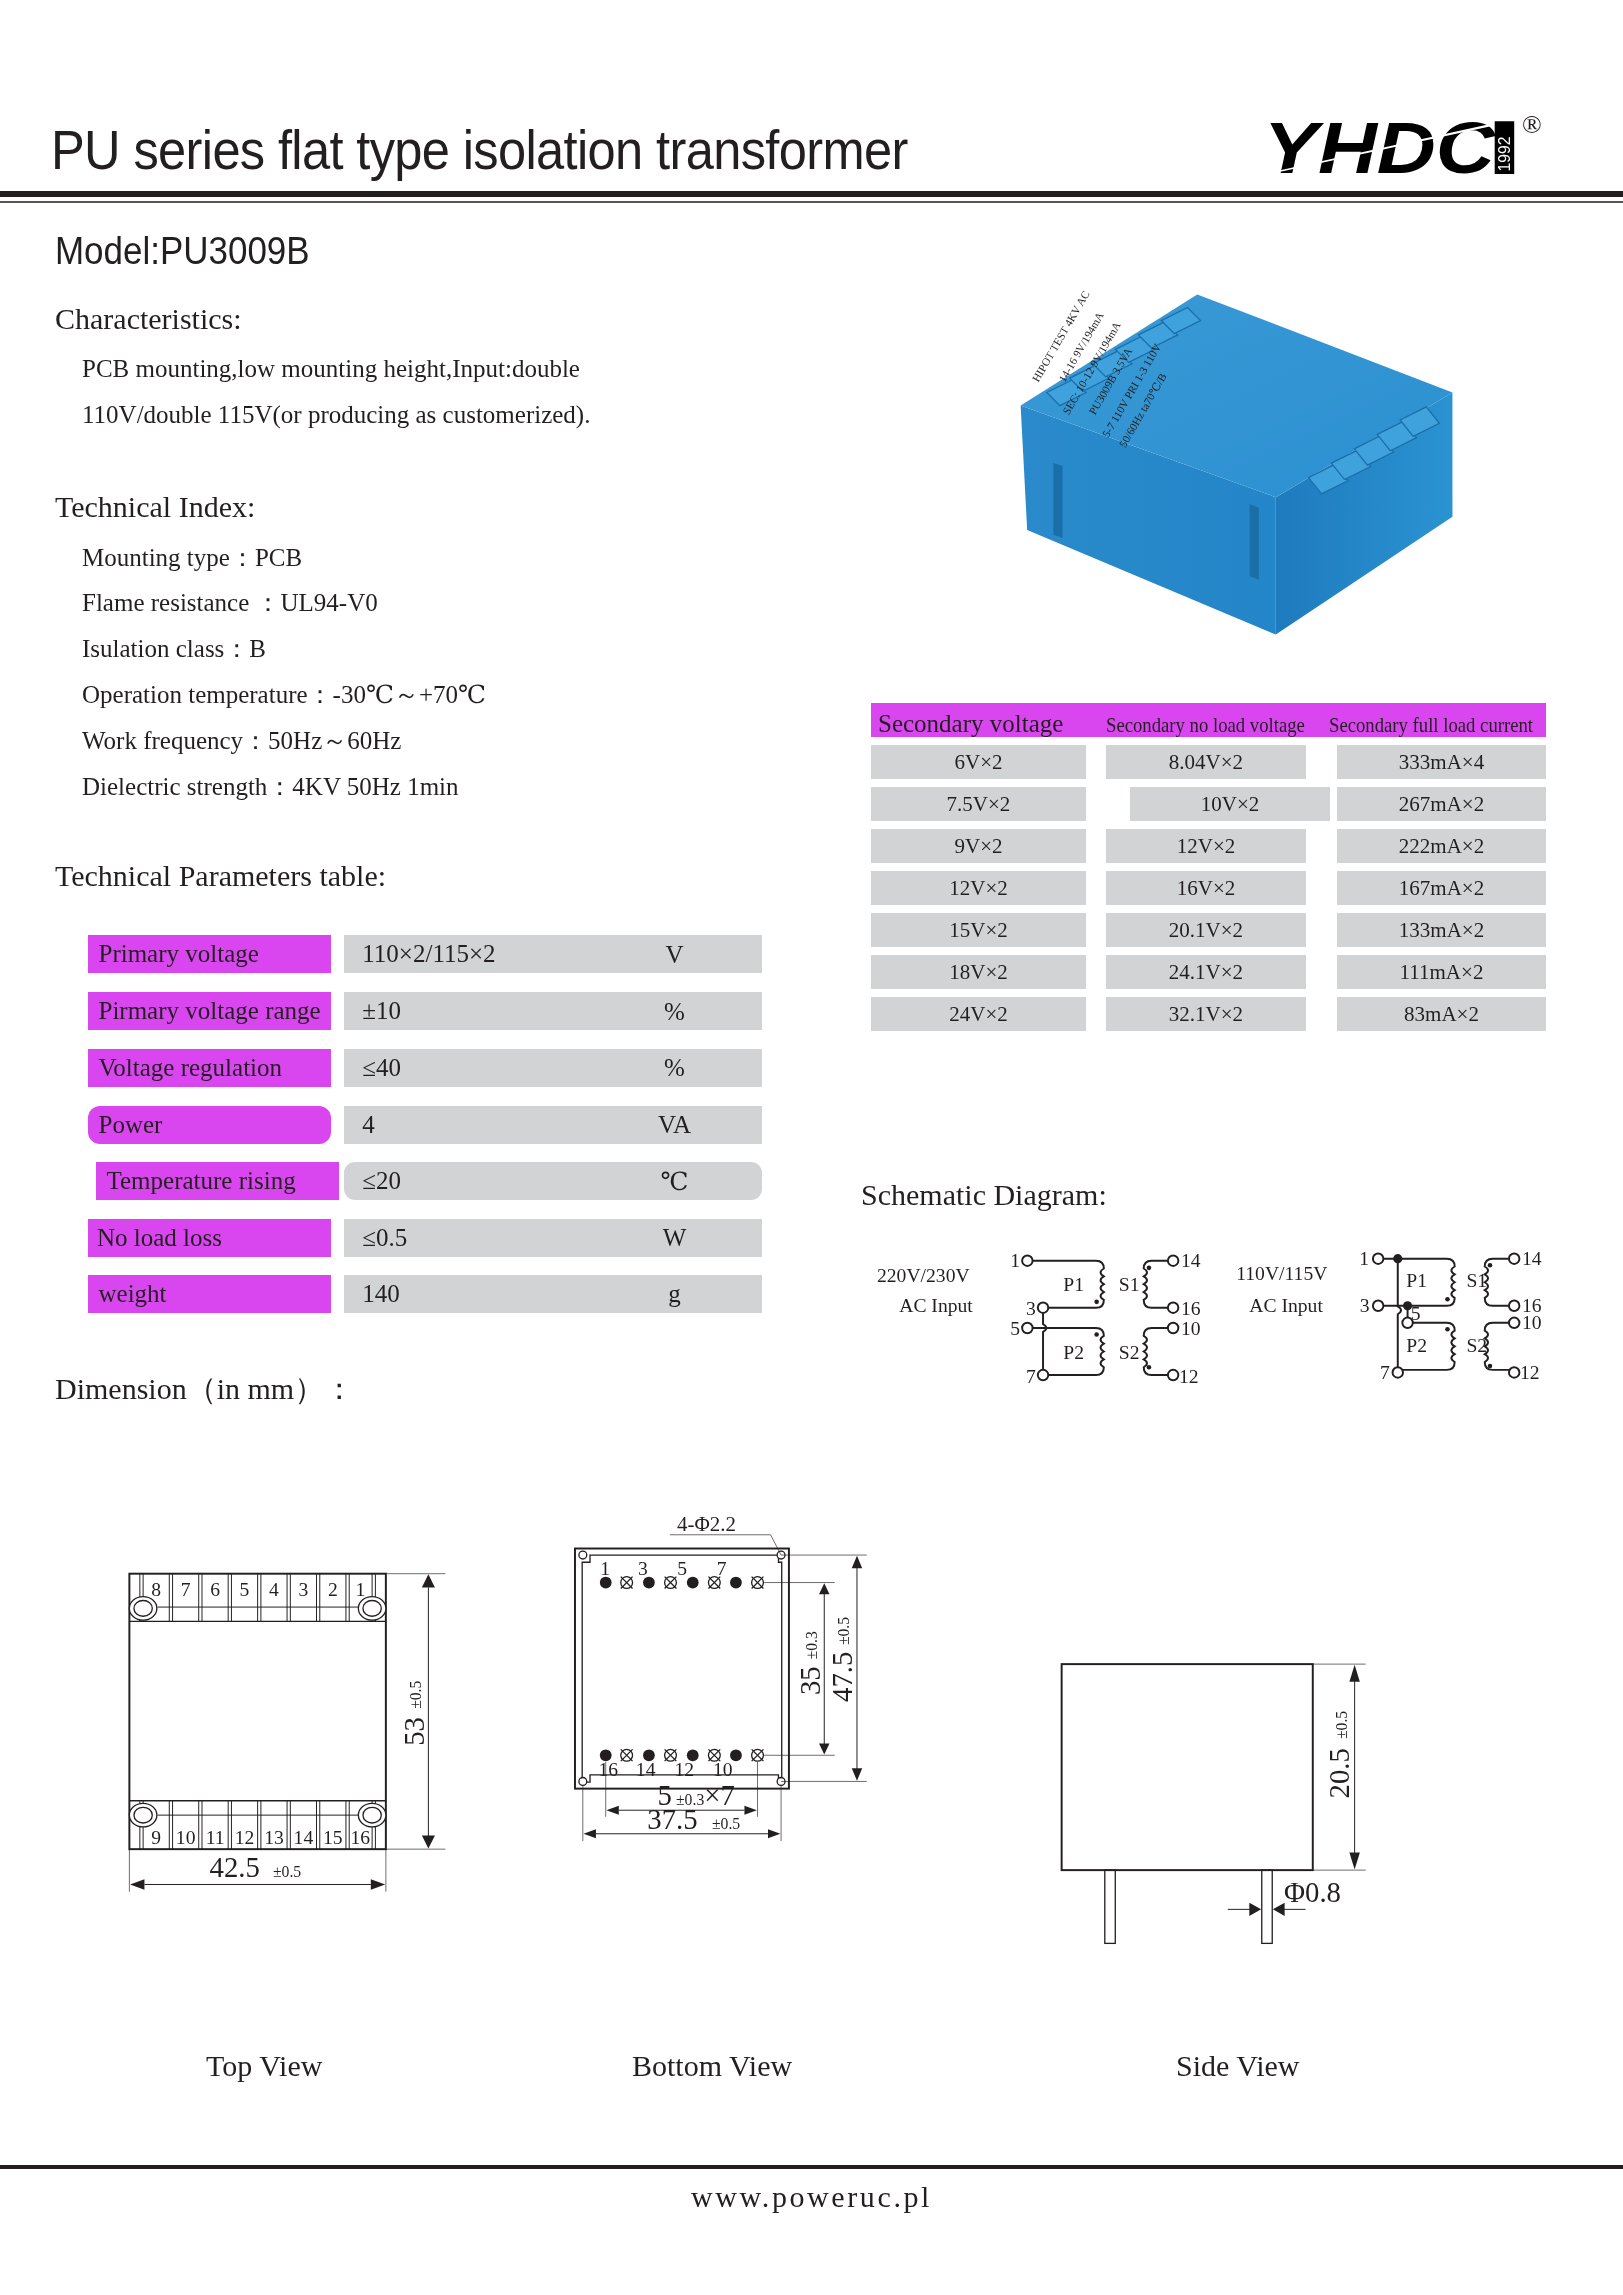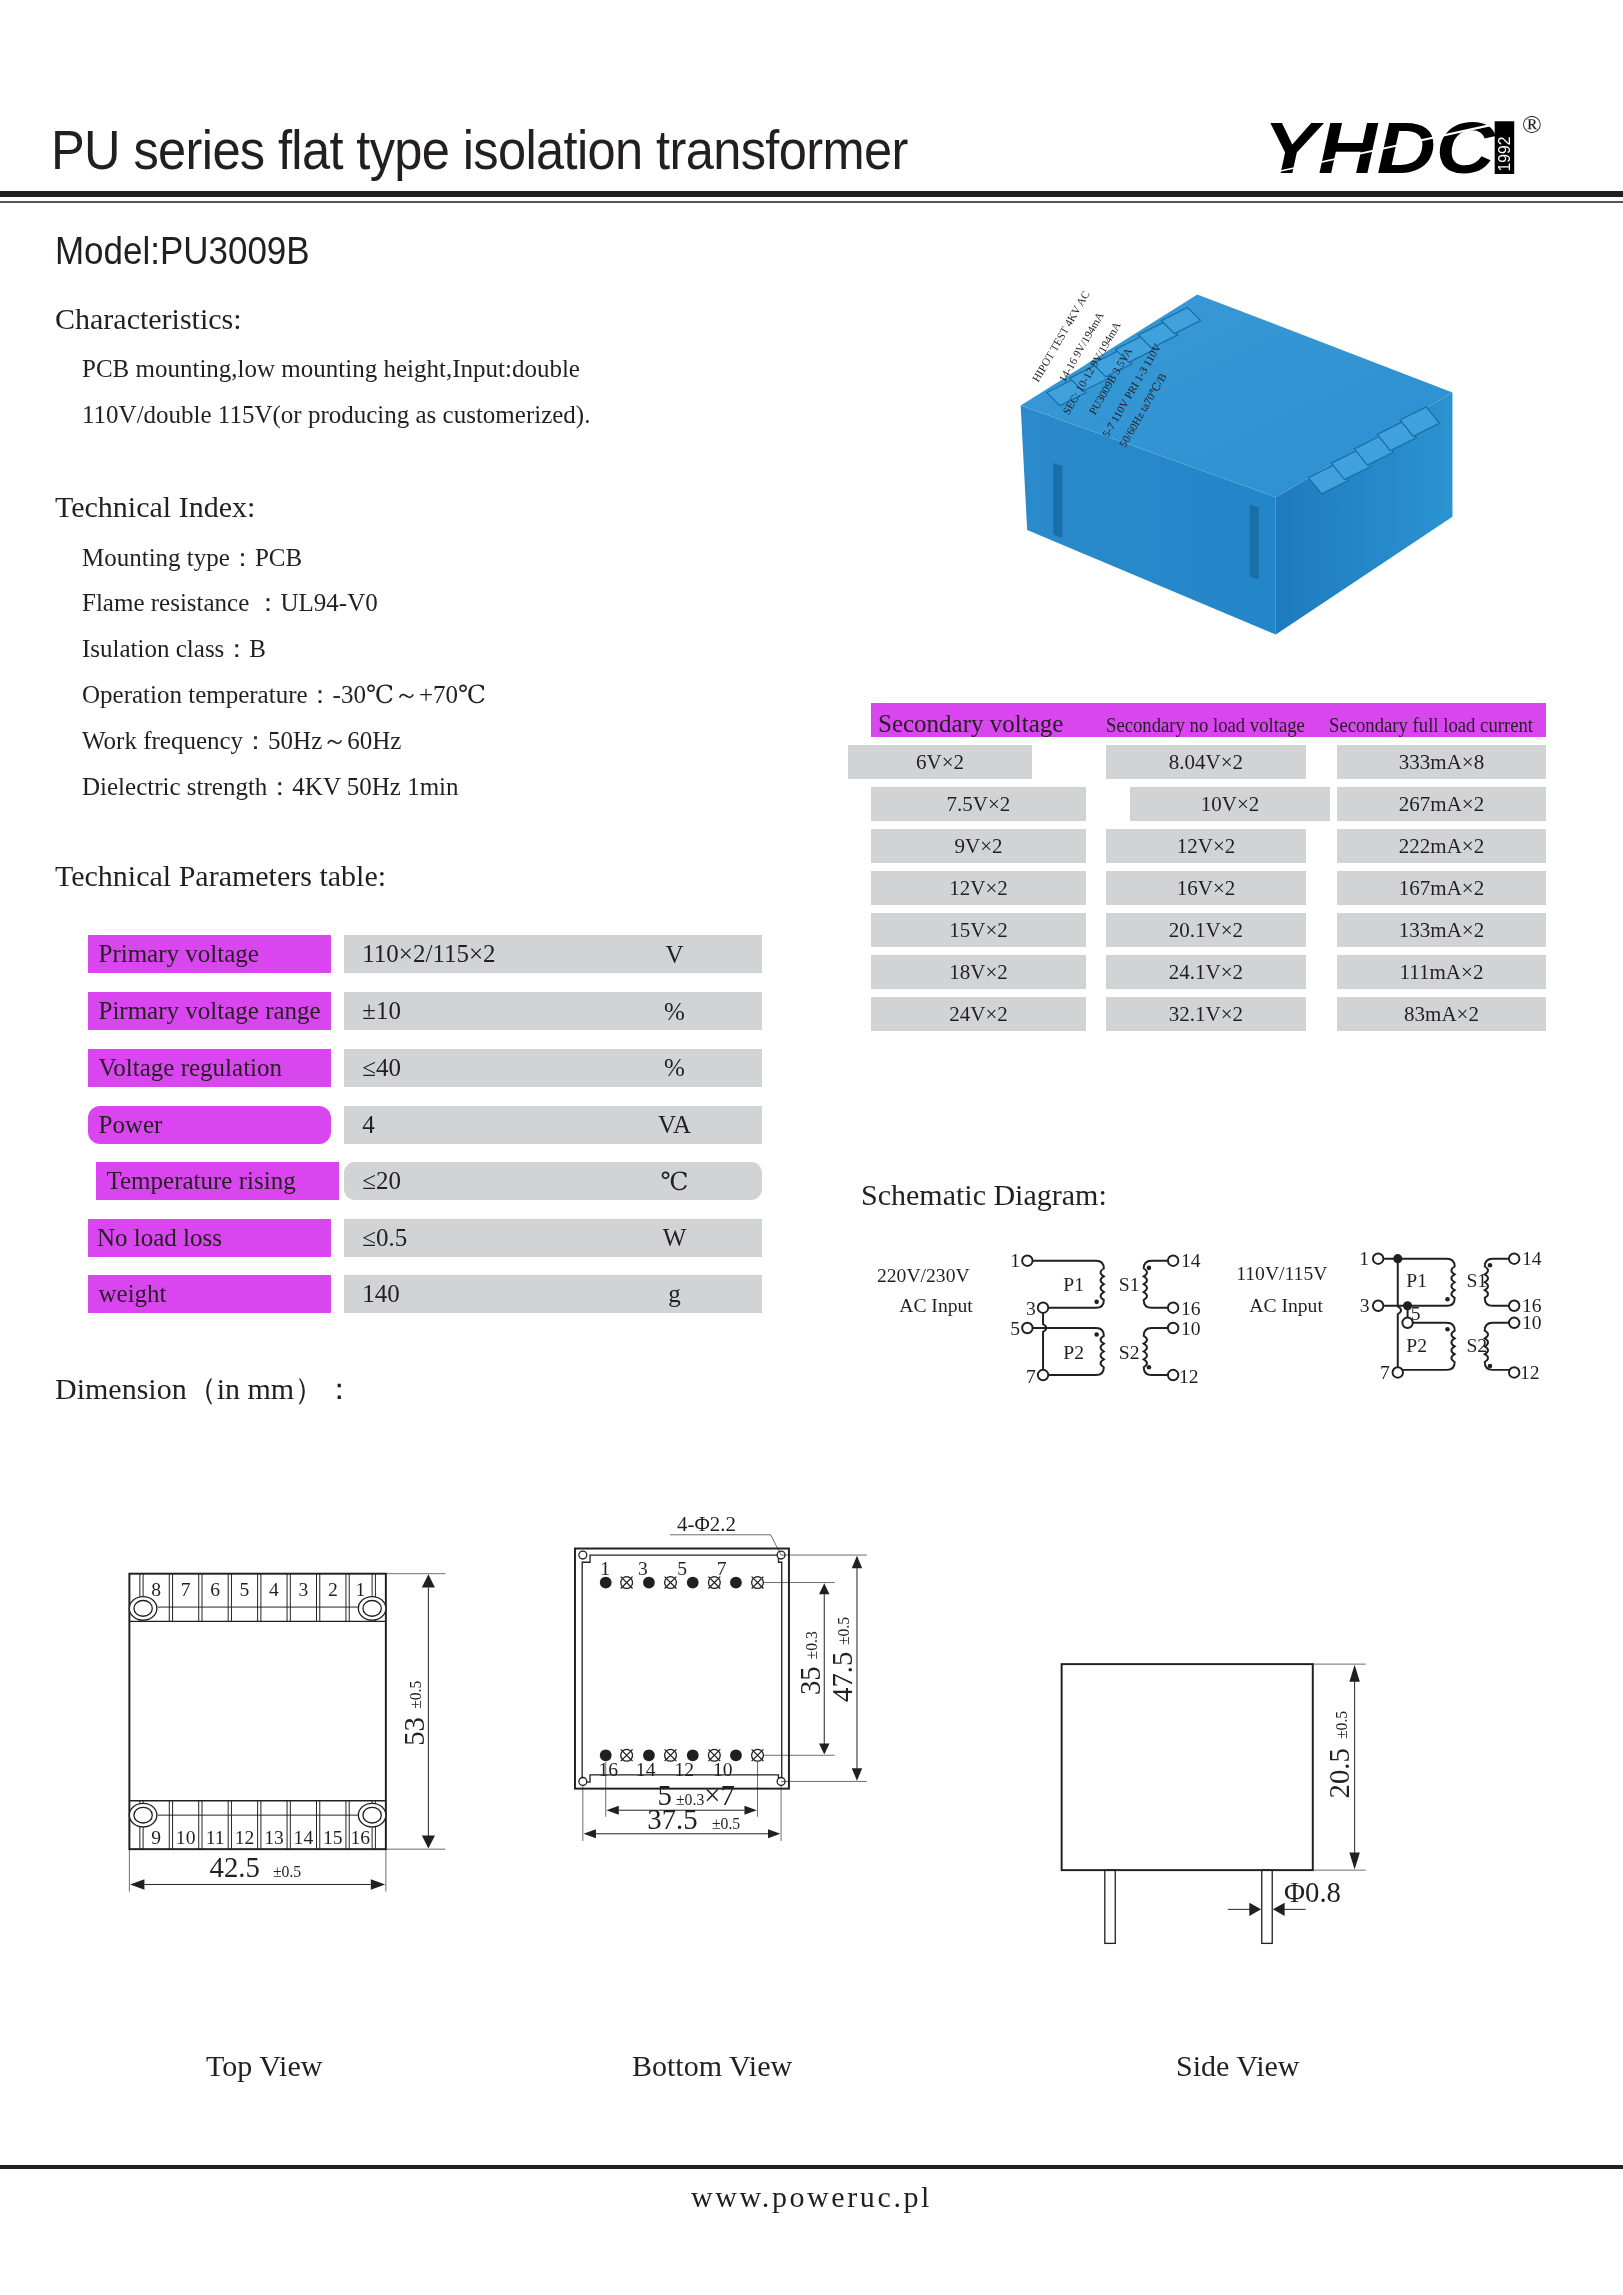--- a/index.html
+++ b/index.html
@@ -144,23 +144,23 @@
   </div>
 </div>
 
 <div>
   <div class="cell dark" style="left:871px;top:703px;width:675px;height:34px;"></div>
   <div class="abs" style="left:878px;top:710px;font-size:25px;white-space:nowrap;">Secondary voltage</div>
   <div class="abs" style="left:1106px;top:712px;font-size:22px;white-space:nowrap;transform:scaleX(0.85);transform-origin:left top;">Secondary no load voltage</div>
   <div class="abs" style="left:1329px;top:712px;font-size:22px;white-space:nowrap;transform:scaleX(0.85);transform-origin:left top;">Secondary full load current</div>
 
   <div>
-    <div class="cell center" style="left:848px;top:745px;width:184px;height:34px;font-size:21px;">6V×2</div>
+    <div class="cell center" style="left:871px;top:745px;width:215px;height:34px;font-size:21px;">6V×2</div>
     <div class="cell center" style="left:1106px;top:745px;width:200px;height:34px;font-size:21px;">8.04V×2</div>
-    <div class="cell center" style="left:1337px;top:745px;width:209px;height:34px;font-size:21px;">333mA×8</div>
+    <div class="cell center" style="left:1337px;top:745px;width:209px;height:34px;font-size:21px;">333mA×4</div>
   </div>
   <div>
     <div class="cell center" style="left:871px;top:787px;width:215px;height:34px;font-size:21px;">7.5V×2</div>
     <div class="cell center" style="left:1106px;top:787px;width:200px;height:34px;font-size:21px;margin-left:24px;">10V×2</div>
     <div class="cell center" style="left:1337px;top:787px;width:209px;height:34px;font-size:21px;">267mA×2</div>
   </div>
   <div>
     <div class="cell center" style="left:871px;top:829px;width:215px;height:34px;font-size:21px;">9V×2</div>
     <div class="cell center" style="left:1106px;top:829px;width:200px;height:34px;font-size:21px;">12V×2</div>
     <div class="cell center" style="left:1337px;top:829px;width:209px;height:34px;font-size:21px;">222mA×2</div>

